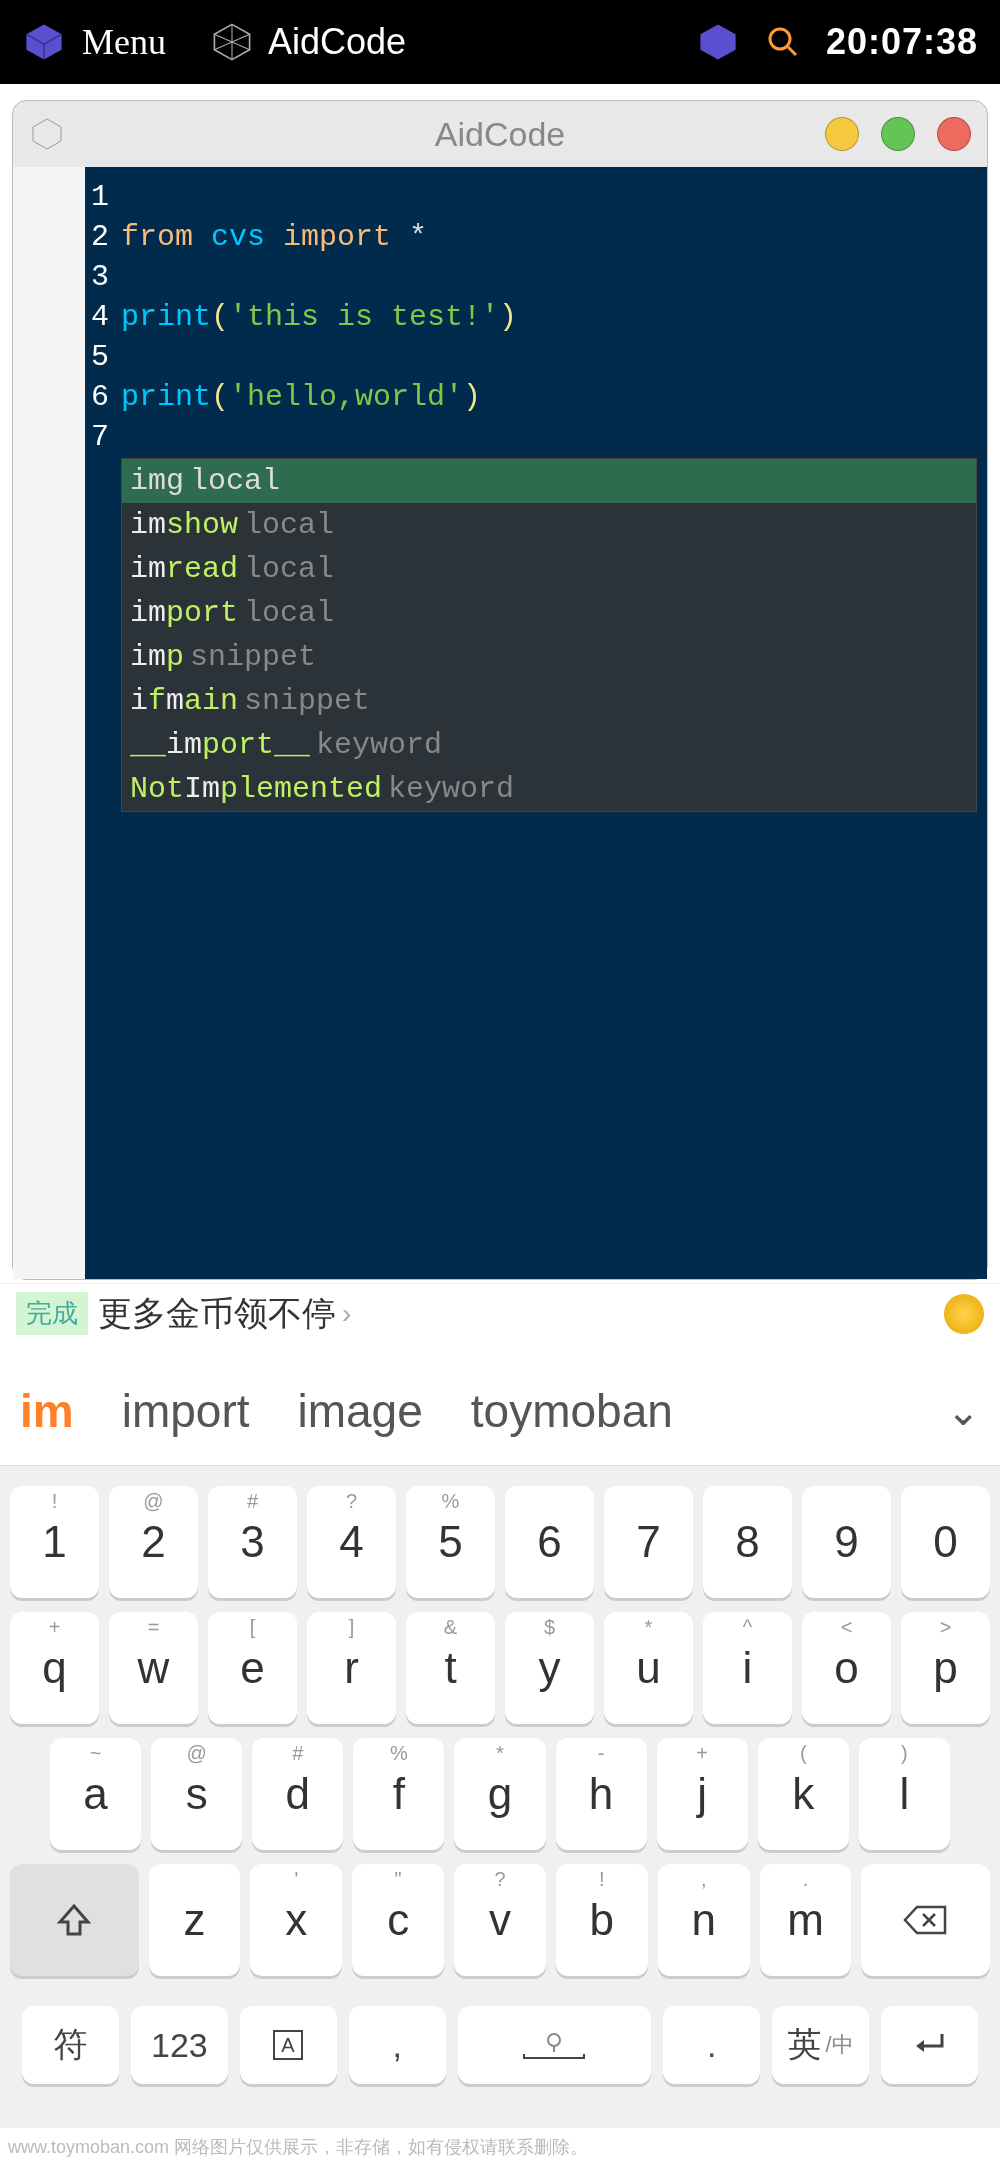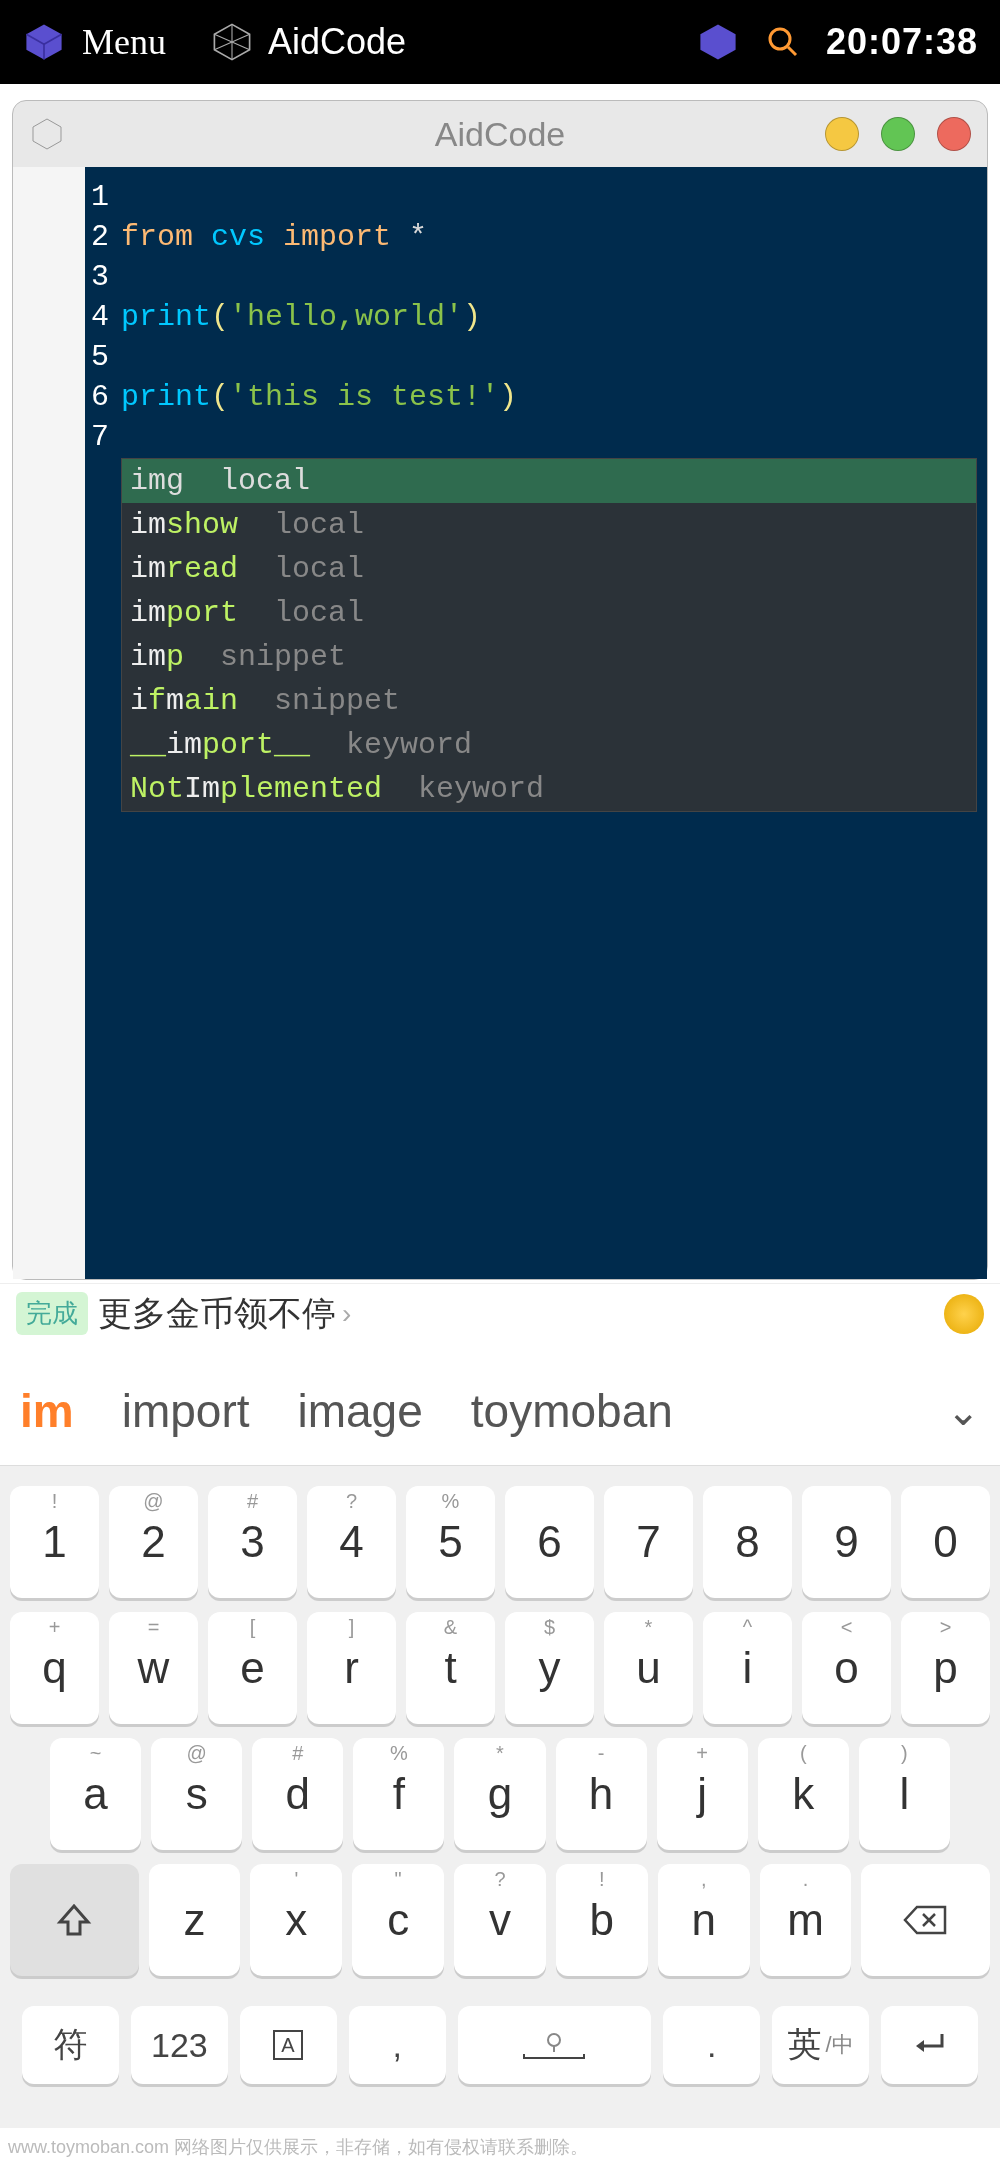--- a/index.html
+++ b/index.html
@@ -36,25 +36,25 @@
 .kw-green { color: #8bc34a; }
 .kw-white { color: #d9d9d9; }
 .kw-yellow { color: #f0e68c; }
 .cursor { display:inline-block; width:2px; height:30px; background:#fff; vertical-align:middle; }
 
 .autocomplete { position: absolute; left: 36px; top: 291px; right: 10px; background: #2b3238; border: 1px solid #444; }
 .ac-row { height: 44px; display: flex; align-items: center; padding: 0 8px; font-size: 30px; }
 .ac-row.sel { background: #2f6b4f; }
 .ac-match { color: #eee; }
 .ac-rest { color: #bef264; }
-.ac-kind { color: #888; margin-left: 36px; }
+.ac-kind { color: #888; margin-left: 6px; }
 .ac-row.sel .ac-match, .ac-row.sel .ac-rest, .ac-row.sel .ac-kind { color: #ddd; }
 
 .ad-banner { position: absolute; left: 0; right: 0; top: 1283px; height: 60px; display: flex; align-items: center; padding: 0 16px; background:#fff; border-top:1px solid #eee; }
-.ad-tag { background: #d4f5d4; color: #4a9; border-radius: 6px; padding: 4px 10px; font-size: 26px; }
+.ad-tag { background: #d4f5d4; color: #4a9; border-radius: 1px; padding: 4px 10px; font-size: 26px; }
 .ad-text { font-size: 34px; color: #333; margin-left: 10px; }
 .ad-chev { color: #aaa; margin-left: 6px; font-size: 28px; }
 .ad-coin { margin-left: auto; width: 40px; height: 40px; border-radius: 50%; background: radial-gradient(#ffd24c,#e6a800); }
 
 .keyboard { position: absolute; left: 0; right: 0; top: 1356px; bottom: 38px; background: #f0f0f0; display: flex; flex-direction: column; }
 .sugg-bar { height: 110px; display: flex; align-items: center; padding: 0 20px; background: #fff; border-bottom: 1px solid #ddd; }
 .sugg { font-size: 46px; color: #555; margin-right: 48px; }
 .sugg.active { color: #ff7f2a; font-weight: 600; }
 .sugg-chev { margin-left: auto; font-size: 40px; color: #555; }
 .key-rows { flex: 1; display: flex; flex-direction: column; gap: 14px; padding: 20px 10px 0; }
@@ -174,22 +174,22 @@
           <div>1</div>
           <div>2</div>
           <div>3</div>
           <div>4</div>
           <div>5</div>
           <div>6</div>
           <div>7</div>
         </div>
       <div class="code">
 <div><span class="kw-orange">from</span> <span class="kw-teal">cvs</span> <span class="kw-orange">import</span> <span class="kw-white">*</span></div>
+<div><span class="kw-teal">print</span><span class="kw-yellow">(</span><span class="kw-green">'this is test!'</span><span class="kw-yellow">)</span></div>
 <div><span class="kw-teal">print</span><span class="kw-yellow">(</span><span class="kw-green">'hello,world'</span><span class="kw-yellow">)</span></div>
-<div><span class="kw-teal">print</span><span class="kw-yellow">(</span><span class="kw-green">'this is test!'</span><span class="kw-yellow">)</span></div>
 <div><span class="kw-teal">print</span><span class="kw-yellow">(</span><span class="kw-green">'this is ok'</span><span class="kw-yellow">)</span></div>
 <div><span class="kw-white">img</span><span class="kw-white">=</span><span class="kw-white">cvs</span><span class="kw-white">.</span><span class="kw-teal">imread</span><span class="kw-yellow">(</span><span class="kw-green">'/home/cvs/test.jpg'</span><span class="kw-yellow">)</span></div>
 <div><span class="kw-white">cv2</span><span class="kw-white">.</span><span class="kw-teal">imshow</span><span class="kw-yellow">(</span><span class="kw-green">'img'</span><span class="kw-white">,</span><span class="kw-white">img</span><span class="kw-yellow">)</span></div>
 <div><span class="kw-white">im</span><span class="cursor"></span></div>
       </div>
       <div class="autocomplete" id="ac">
           <div class="ac-row sel">
             <span class="ac-match">im</span>
             <span class="ac-rest">g</span>
             <span class="ac-kind">local</span>

